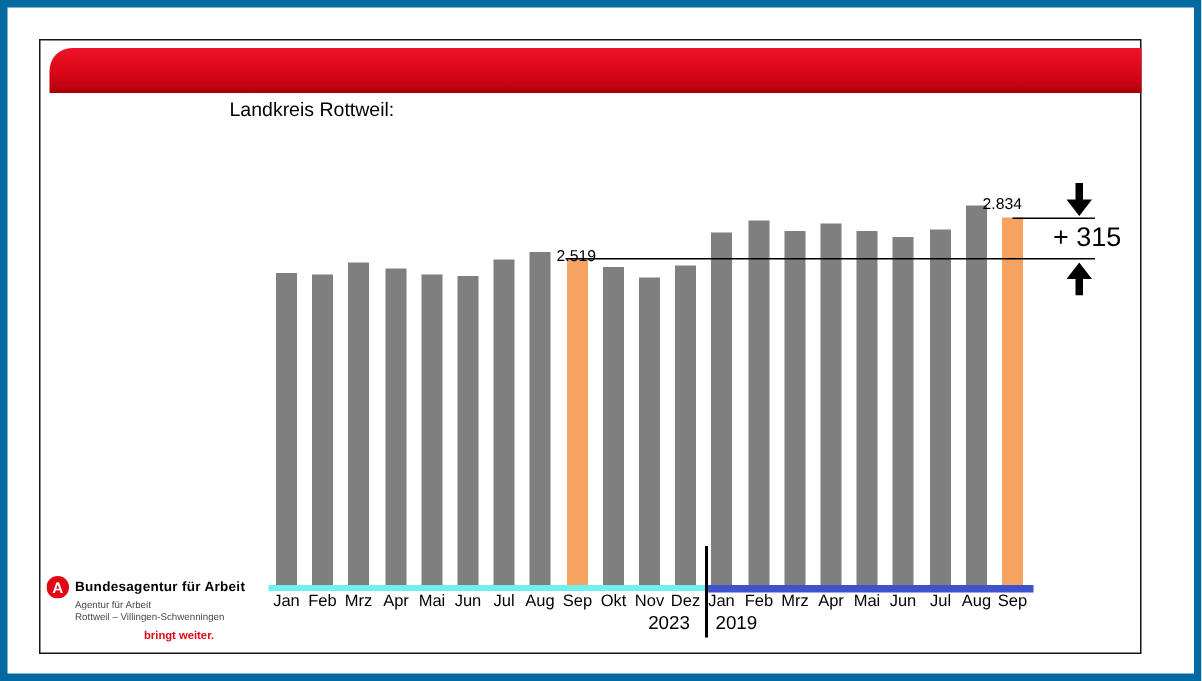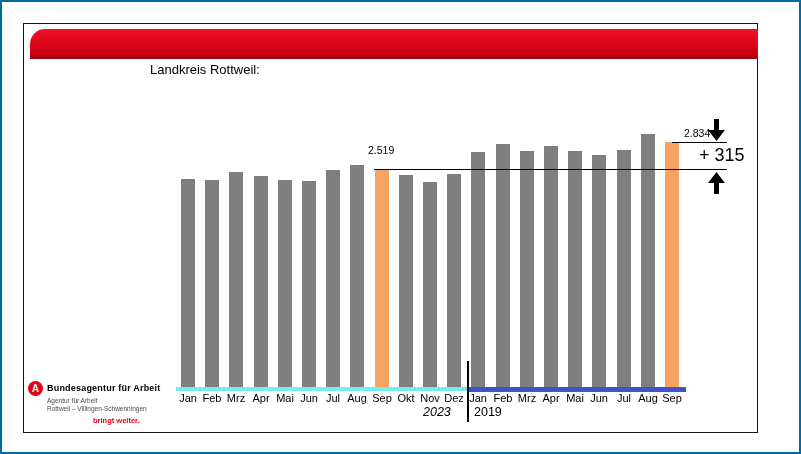--- a/index.html
+++ b/index.html
@@ -1,43 +1,43 @@
 <!DOCTYPE html>
 <html><head>
 <meta charset="utf-8">
 <style>
   html,body{margin:0;padding:0;background:#fff;}
   .canvas{
     position:relative;width:801px;height:454px;box-sizing:border-box;
-    background:#fff;border:2px solid #0369a1;overflow:hidden;
+    background:#fff;border:5px solid #0369a1;overflow:hidden;
     font-family:"Liberation Sans",sans-serif;color:#000;
   }
   .frame{position:absolute;left:21px;top:21px;width:733px;height:408px;border:1px solid #161616;background:#fff;}
   .banner{
     position:absolute;left:28px;top:27px;width:728px;height:30px;
     border-top-left-radius:15px;
     background:linear-gradient(180deg,#ee1228 0%,#dc0719 50%,#c30313 85%,#9e0009 100%);
   }
   .title1{position:absolute;left:148px;top:60px;font-size:13px;}
   .title2{position:absolute;left:148px;top:77px;font-size:13px;}
 
   .plot{position:absolute;left:0;top:0;width:801px;height:454px;}
   .bar{position:absolute;width:14px;z-index:1;}
   .month-label{position:absolute;top:390px;width:30px;text-align:center;font-size:11px;z-index:4;}
 
   .underline-2023{position:absolute;left:174px;top:385px;width:292px;height:4px;background:#6ff0f0;z-index:2;}
   .underline-2024{position:absolute;left:466px;top:385px;width:218px;height:5px;background:#3c53cd;z-index:2;}
   .year-divider{position:absolute;left:465px;top:359px;width:2px;height:61px;background:#000;z-index:5;}
-  .year-left{position:absolute;left:421px;top:403px;width:40px;text-align:left;font-size:12.5px;font-style:italic;}
+  .year-left{position:absolute;left:421px;top:403px;width:40px;text-align:center;font-size:12.5px;}
   .year-right{position:absolute;left:472px;top:403px;font-size:12.5px;}
 
   .ref-line-low{position:absolute;left:372px;top:167px;width:353px;height:1px;background:#000;z-index:3;}
   .ref-line-high{position:absolute;left:670px;top:140px;width:55px;height:1px;background:#000;z-index:3;}
-  .pt-label-low{position:absolute;left:366px;top:142px;font-size:10.5px;z-index:4;}
-  .pt-label-high{position:absolute;left:682px;top:125px;font-size:10.5px;z-index:4;}
+  .pt-label-low{position:absolute;left:366px;top:160px;font-size:10.5px;z-index:4;}
+  .pt-label-high{position:absolute;left:650px;top:125px;font-size:10.5px;z-index:4;}
   .diff-label{position:absolute;left:697px;top:143px;font-size:18px;font-weight:400;z-index:4;}
   .arrow{position:absolute;z-index:4;}
   .arrow-down{left:706px;top:117px;}
   .arrow-up{left:706px;top:170px;}
 
   .logo-icon{position:absolute;left:26px;top:379px;width:15px;height:15px;}
   .org-name{position:absolute;left:45px;top:381px;font-size:9px;font-weight:bold;letter-spacing:.2px;}
   .office1{position:absolute;left:45px;top:395px;font-size:6.5px;color:#4a4a4a;}
   .office2{position:absolute;left:45px;top:403px;font-size:6.5px;color:#4a4a4a;}
   .slogan{position:absolute;left:91px;top:414px;font-size:7.5px;font-weight:bold;color:#e30613;}

